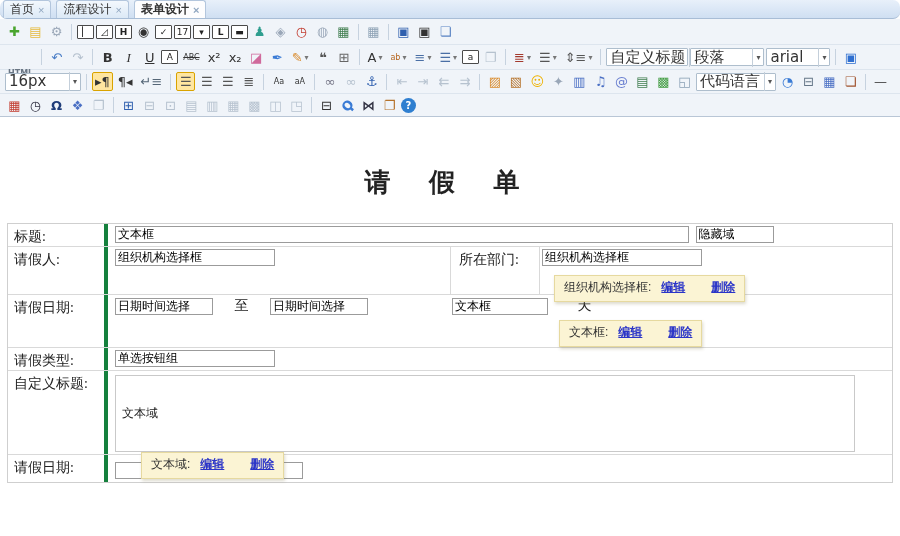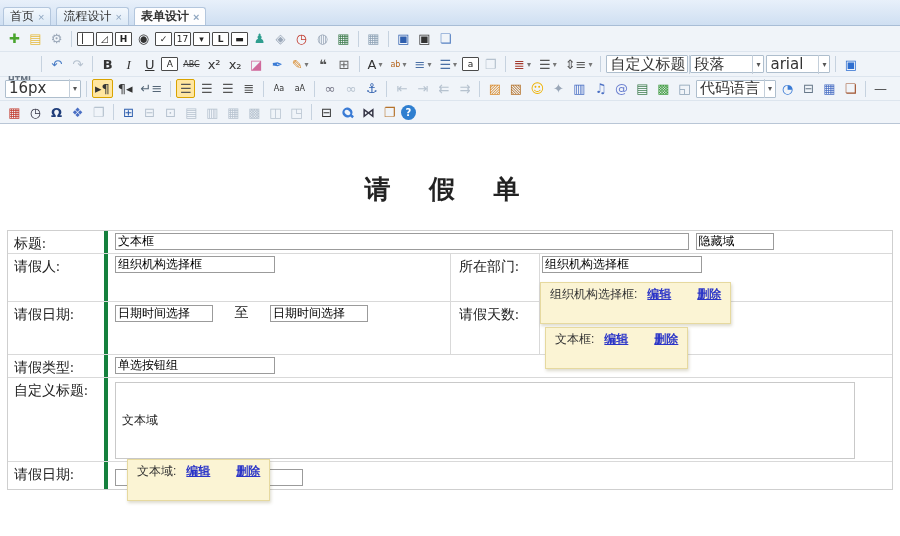--- a/index.html
+++ b/index.html
@@ -1,21 +1,21 @@
 <!DOCTYPE html>
 <html><head>
 <meta charset="utf-8">
 <style>
   * { margin:0; padding:0; box-sizing:border-box; }
   html,body { width:900px; height:536px; overflow:hidden; background:#fff;
     font-family:"Liberation Sans","DejaVu Sans",sans-serif; }
 
   
-  .tabbar { height:26px; background:linear-gradient(#e8f0fa,#cfdff2);
-    border-bottom:1px solid #a8bdd6; display:flex; align-items:flex-end; padding-left:3px; }
+  .tabbar { height:19px; background:linear-gradient(#e8f0fa,#cfdff2);
+    border-bottom:1px solid #a8bdd6; display:flex; align-items:flex-end; padding-left:3px;border-radius:7px; }
   .tab { height:18px; display:flex; align-items:center; padding:0 6px;
     border:1px solid #b3c6dd; border-bottom:none; border-radius:3px 3px 0 0;
     background:linear-gradient(#f3f8fd,#dce9f6); margin-right:5px; font-size:12px; color:#333; cursor:pointer;}
   .tab.active { background:#fdfdfe; font-weight:bold; }
   .tlbl { margin-right:4px; }
   .tclose { color:#8fa6c0; font-size:11px; line-height:10px; }
 
   
   .toolbar { background:#f0f4f9; border-bottom:1px solid #b9c6d6; }
   .trow { display:flex; align-items:center; padding:1px 2px 1px 4px; border-bottom:1px solid #dde5ee; flex-wrap:nowrap; }
@@ -77,23 +77,23 @@
   .in-attach{ width:188px; margin-top:5px; }
   .sep-to { margin:0 18px; }
   .unit { margin-left:26px; }
 
   .fta { border:1px solid #c9c9c9; width:740px; height:77px; margin:2px 0 0 0;
     font-size:12px; display:flex; align-items:center; padding-left:6px;
     font-family:"Liberation Sans","DejaVu Sans",sans-serif; background:#fff; }
 
   
   .tooltip { position:absolute; z-index:5; background:#fbf4d4; border:1px solid #e6d99f;
-    box-shadow:1px 2px 3px rgba(120,110,60,.25); padding:3px 9px 20px 9px; font-size:12px;
+    box-shadow:1px 2px 3px rgba(120,110,60,.25); padding:3px 9px 5px 9px; font-size:12px;
     white-space:nowrap; display:flex; align-items:center; color:#333;
-    font-family:"Liberation Sans","DejaVu Sans",sans-serif; }
+    font-family:"Liberation Sans","DejaVu Sans",sans-serif;margin-left:14px; }
   .tooltip a { color:#2b35c8; text-decoration:underline; cursor:pointer; font-weight:bold;}
   .tooltip .tedit { margin-left:10px; }
   .tooltip .tdel  { margin-left:26px; }
   .tt-r2 { left:532px; top:51px; }
   .tt-r3 { left:537px; top:96px; }
   .tt-r6 { left:119px; top:228px; }
 </style>
 </head>
 <body>
 
@@ -266,21 +266,20 @@
       </div>
     </div>
 
     <div class="frow r3" data-name="form-row-dates">
       <div class="flabel" data-name="field-label">请假日期:</div>
       <div class="fcell1" data-name="field-cell">
         <input class="fin in-date" data-name="date-from-field" value="日期时间选择" style="">
         <span class="sep-to" data-name="date-range-separator">至</span>
         <input class="fin in-date" data-name="date-to-field" value="日期时间选择" style="">
       </div>
-      <div class="flabel2" data-name="field-label">请假天数:</div>
       <div class="fcell2" data-name="field-cell">
         <input class="fin in-days" data-name="leave-days-field" value="文本框" style="">
         <span class="unit" data-name="days-unit-label">天</span>
       </div>
     </div>
 
     <div class="frow r4" data-name="form-row-type">
       <div class="flabel" data-name="field-label">请假类型:</div>
       <div class="fcell" data-name="field-cell">
         <input class="fin in-radio" data-name="leave-type-radio-group-field" value="单选按钮组" style="">

